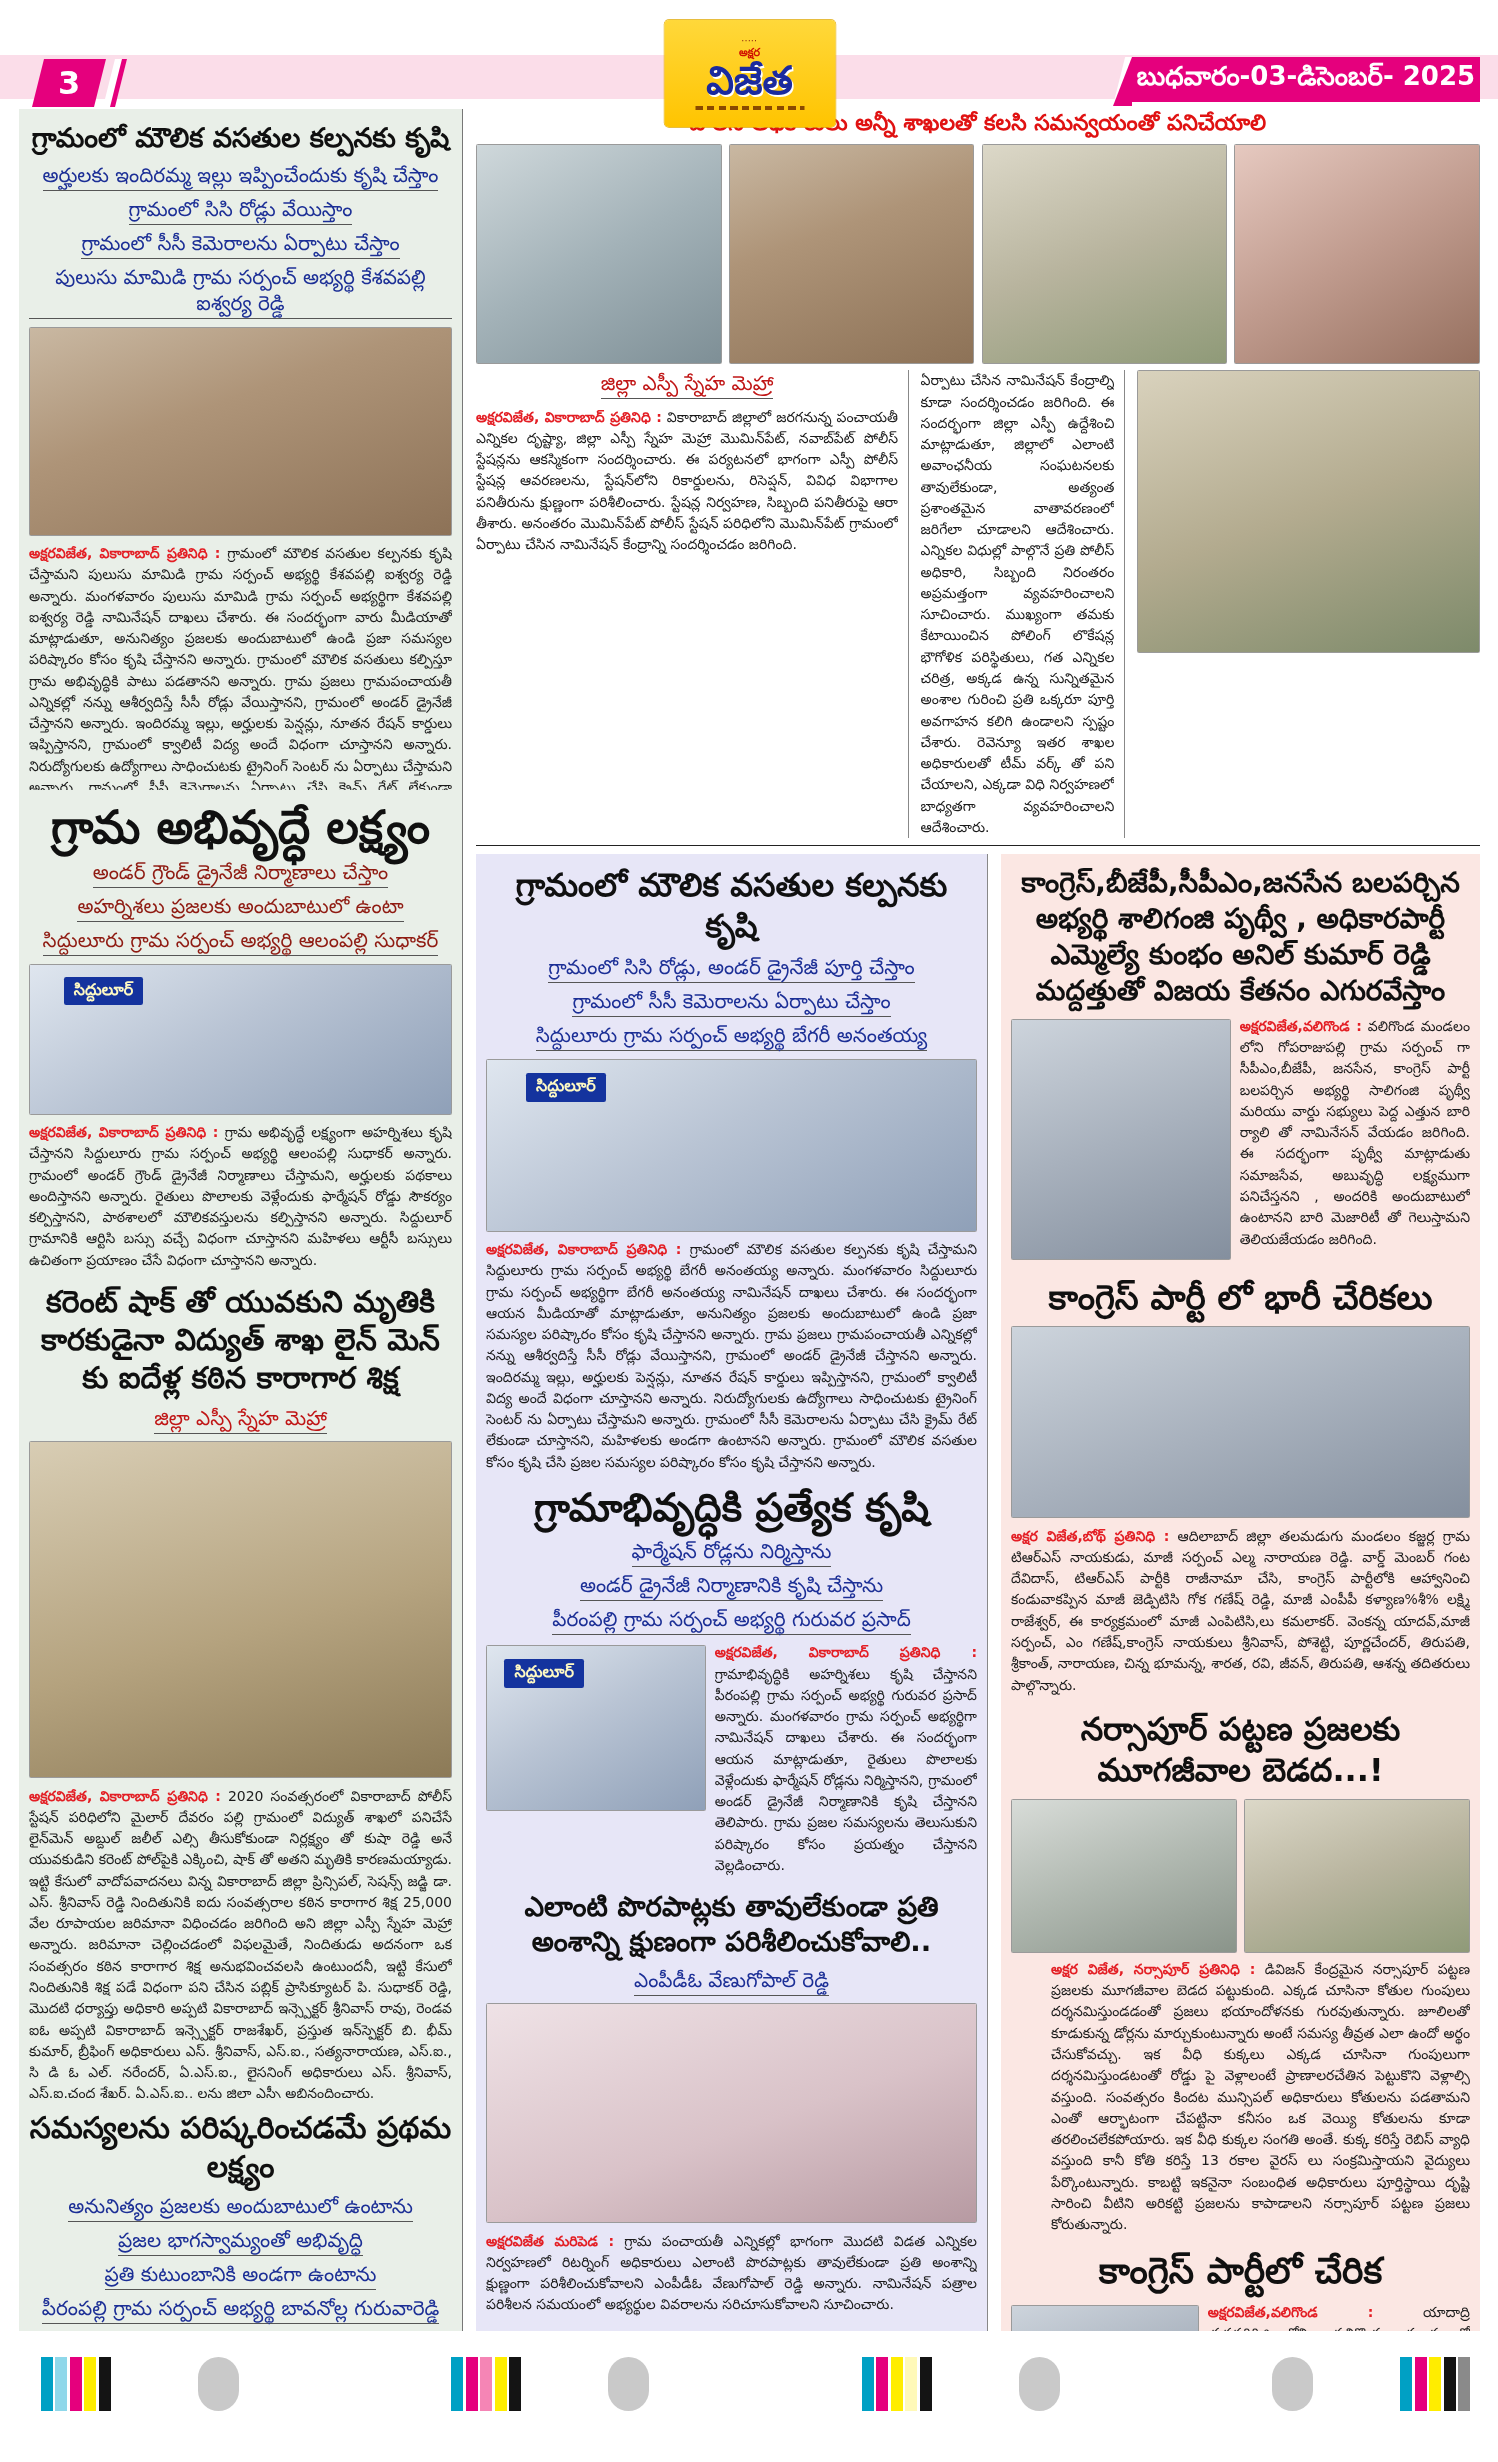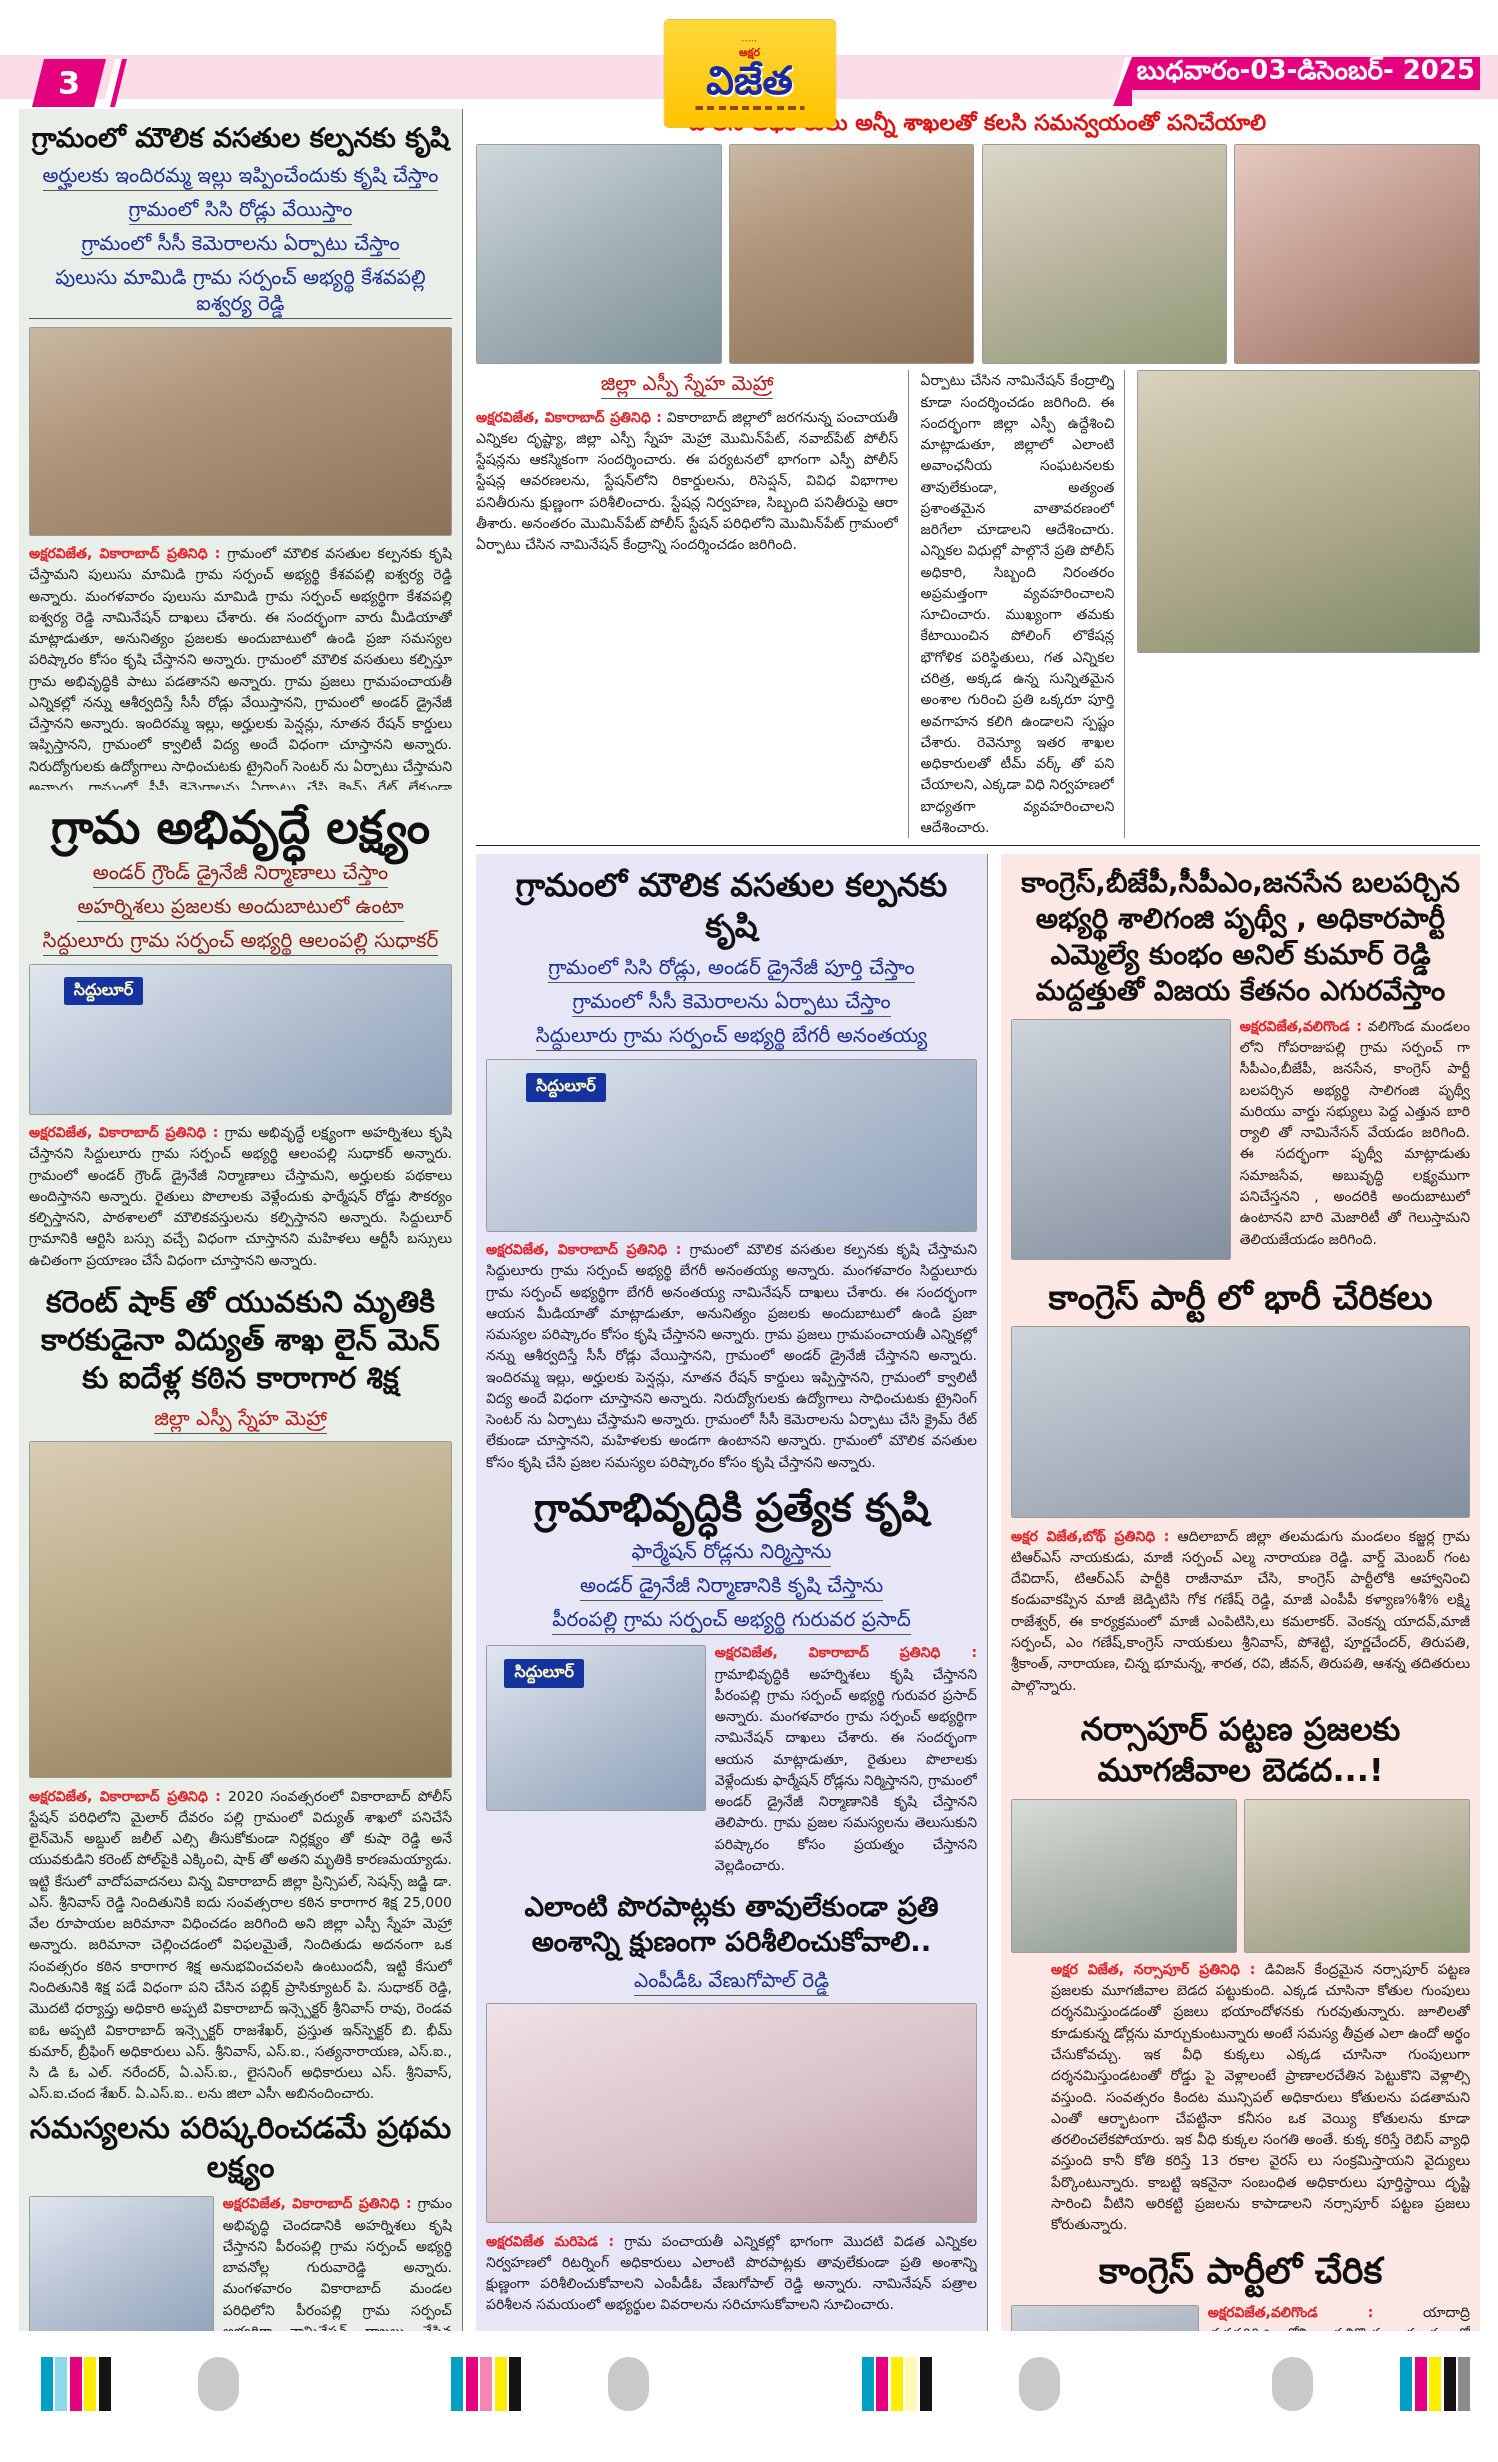--- a/index.html
+++ b/index.html
@@ -14,21 +14,21 @@
   .pageno-slash{position:absolute;left:109px;top:4.4px;width:7.3px;height:48px;background:#fff;transform:skew(-14deg);border-right:5.8px solid #e5007d;}
   .masthead{position:absolute;left:50%;top:-35px;transform:translateX(-50%);width:171px;height:107px;
             background:linear-gradient(#ffd83a,#ffc400);border-radius:4.4px;display:flex;flex-direction:column;
             align-items:center;justify-content:center;box-shadow:0 0 0 0.7px #e0a800;}
   .masthead .tiny{font-size:8px;color:#7a0b0b;letter-spacing:0.7px;}
   .masthead .prefix{font-size:11px;color:#d01000;font-weight:bold;}
   .masthead .title{font-size:39px;font-weight:bold;color:#1b2a9e;line-height:1;
                    text-shadow:1.5px 1.5px 0 #fff;}
   .masthead .dots{width:109px;height:4.4px;margin-top:5.8px;
                   background:repeating-linear-gradient(90deg,#8a4a00 0 7.3px,transparent 7.3px 11.6px);}
-  .datebox{position:absolute;right:19px;top:1.5px;width:348px;height:33px;background:#e5007d;
+  .datebox{position:absolute;right:19px;top:1.5px;width:348px;height:45px;background:#e5007d;
            display:flex;align-items:center;justify-content:center;}
   .datebox:before{content:"";position:absolute;left:-19px;top:0;border-style:solid;
                   border-width:49px 19px 0 0;border-color:transparent #e5007d transparent transparent;}
   .date-slash{position:absolute;right:371px;top:1.5px;width:8.7px;height:49px;background:#fff;transform:skew(-14deg);}
   .datebox span{color:#fff;font-size:26px;font-weight:bold;}
   
   .main{display:flex;gap:13px;padding:10px 19px 0 19px;height:2232px;box-sizing:border-box;}
   .colL{width:444px;flex:none;background:#e9efe8;border-right:0.7px solid #777;
         padding:8.7px 10px;box-sizing:border-box;display:flex;flex-direction:column;gap:8.7px;overflow:hidden;}
   .regionR{flex:1;display:flex;flex-direction:column;min-width:0;}
@@ -145,20 +145,26 @@
         <h2 class="hl">కరెంట్ షాక్ తో యువకుని మృతికి కారకుడైనా విద్యుత్ శాఖ లైన్ మెన్ కు ఐదేళ్ల కఠిన కారాగార శిక్ష</h2>
         <div class="subs">
           <div class="sub red">జిల్లా ఎస్పీ  స్నేహ మెహ్రా</div>
         </div>
         <div class="ph ph-portrait"></div>
         <p class="body"><span class="byline">అక్షరవిజేత, వికారాబాద్ ప్రతినిధి :</span> <span>2020 సంవత్సరంలో వికారాబాద్ పోలీస్ స్టేషన్ పరిధిలోని మైలార్ దేవరం పల్లి గ్రామంలో విద్యుత్ శాఖలో పనిచేసే లైన్‌మెన్ అబ్దుల్ జలీల్ ఎల్సి తీసుకోకుండా నిర్లక్ష్యం తో కుషా రెడ్డి అనే యువకుడిని కరెంట్ పోల్‌పైకి ఎక్కించి, షాక్ తో అతని మృతికి కారణమయ్యాడు. ఇట్టి కేసులో వాదోపవాదనలు విన్న వికారాబాద్ జిల్లా ప్రిన్సిపల్, సెషన్స్ జడ్జి డా. ఎస్. శ్రీనివాస్ రెడ్డి నిందితునికి ఐదు సంవత్సరాల కఠిన కారాగార శిక్ష 25,000 వేల రూపాయల జరిమానా విధించడం జరిగింది అని జిల్లా ఎస్పీ స్నేహ మెహ్రా అన్నారు. జరిమానా చెల్లించడంలో విఫలమైతే, నిందితుడు అదనంగా ఒక సంవత్సరం కఠిన కారాగార శిక్ష అనుభవించవలసి ఉంటుందనీ, ఇట్టి కేసులో నిందితునికి శిక్ష పడే విధంగా పని చేసిన పబ్లిక్ ప్రాసిక్యూటర్ పి. సుధాకర్ రెడ్డి, మొదటి ధర్యాప్తు అధికారి అప్పటి వికారాబాద్ ఇన్స్పెక్టర్ శ్రీనివాస్ రావు, రెండవ ఐఓ అప్పటి వికారాబాద్ ఇన్స్పెక్టర్ రాజశేఖర్, ప్రస్తుత ఇన్‌స్పెక్టర్ బి. భీమ్ కుమార్, బ్రీఫింగ్ అధికారులు ఎస్. శ్రీనివాస్, ఎస్.ఐ., సత్యనారాయణ, ఎస్.ఐ., సి డి ఓ ఎల్. నరేందర్, ఏ.ఎస్.ఐ., లైసనింగ్ అధికారులు ఎస్. శ్రీనివాస్, ఎస్.ఐ.చంద్ర శేఖర్, ఏ.ఎస్.ఐ., లను జిల్లా ఎస్పీ అభినందించారు.</span></p>
       </article>
 
       <article class="art l-art4">
         <h2 class="hl">సమస్యలను పరిష్కరించడమే ప్రథమ లక్ష్యం</h2>
+        <div class="subs">
+          <div class="sub blue">అనునిత్యం ప్రజలకు అందుబాటులో ఉంటాను</div>
+          <div class="sub blue">ప్రజల భాగస్వామ్యంతో అభివృద్ధి</div>
+          <div class="sub blue">ప్రతి కుటుంబానికి అండగా ఉంటాను</div>
+          <div class="sub blue">పీరంపల్లి గ్రామ సర్పంచ్ అభ్యర్థి బావనోల్ల గురువారెడ్డి</div>
+        </div>
         <div class="ph ph-hall"></div>
         <p class="body"><span class="byline">అక్షరవిజేత, వికారాబాద్ ప్రతినిధి :</span> <span>గ్రామం అభివృద్ధి చెందడానికి అహర్నిశలు కృషి చేస్తానని పీరంపల్లి గ్రామ సర్పంచ్ అభ్యర్థి బావనోల్ల గురువారెడ్డి అన్నారు. మంగళవారం వికారాబాద్ మండల పరిధిలోని పీరంపల్లి గ్రామ సర్పంచ్ అభ్యర్థిగా నామినేషన్ దాఖలు చేసిన అనంతరం మాట్లాడుతూ, గ్రామ ప్రజల సమస్యలను పరిష్కరించడమే ప్రథమ లక్ష్యంగా పని చేస్తానని అన్నారు. ప్రజల భాగస్వామ్యంతో గ్రామాన్ని అభివృద్ధి చేస్తానని, ప్రతి కుటుంబానికి అండగా ఉంటానని అన్నారు. గ్రామపంచాయతీ ఎన్నికల్లో నన్ను గెలిపిస్తే గ్రామంలో మౌలిక వసతుల కల్పనకు కృషి చేస్తానని, అనునిత్యం ప్రజలకు అందుబాటులో ఉండి వారి సమస్యల పరిష్కారం కోసం పాటు పడతానని తెలిపారు.</span></p>
       </article>
     </div>
 
     <div class="regionR">
 
       <article class="art topart">
         <h2 class="hl red">పోలీస్ అధికారులు అన్నీ శాఖలతో కలసి  సమన్వయంతో పనిచేయాలి</h2>
         <div class="phrow">

